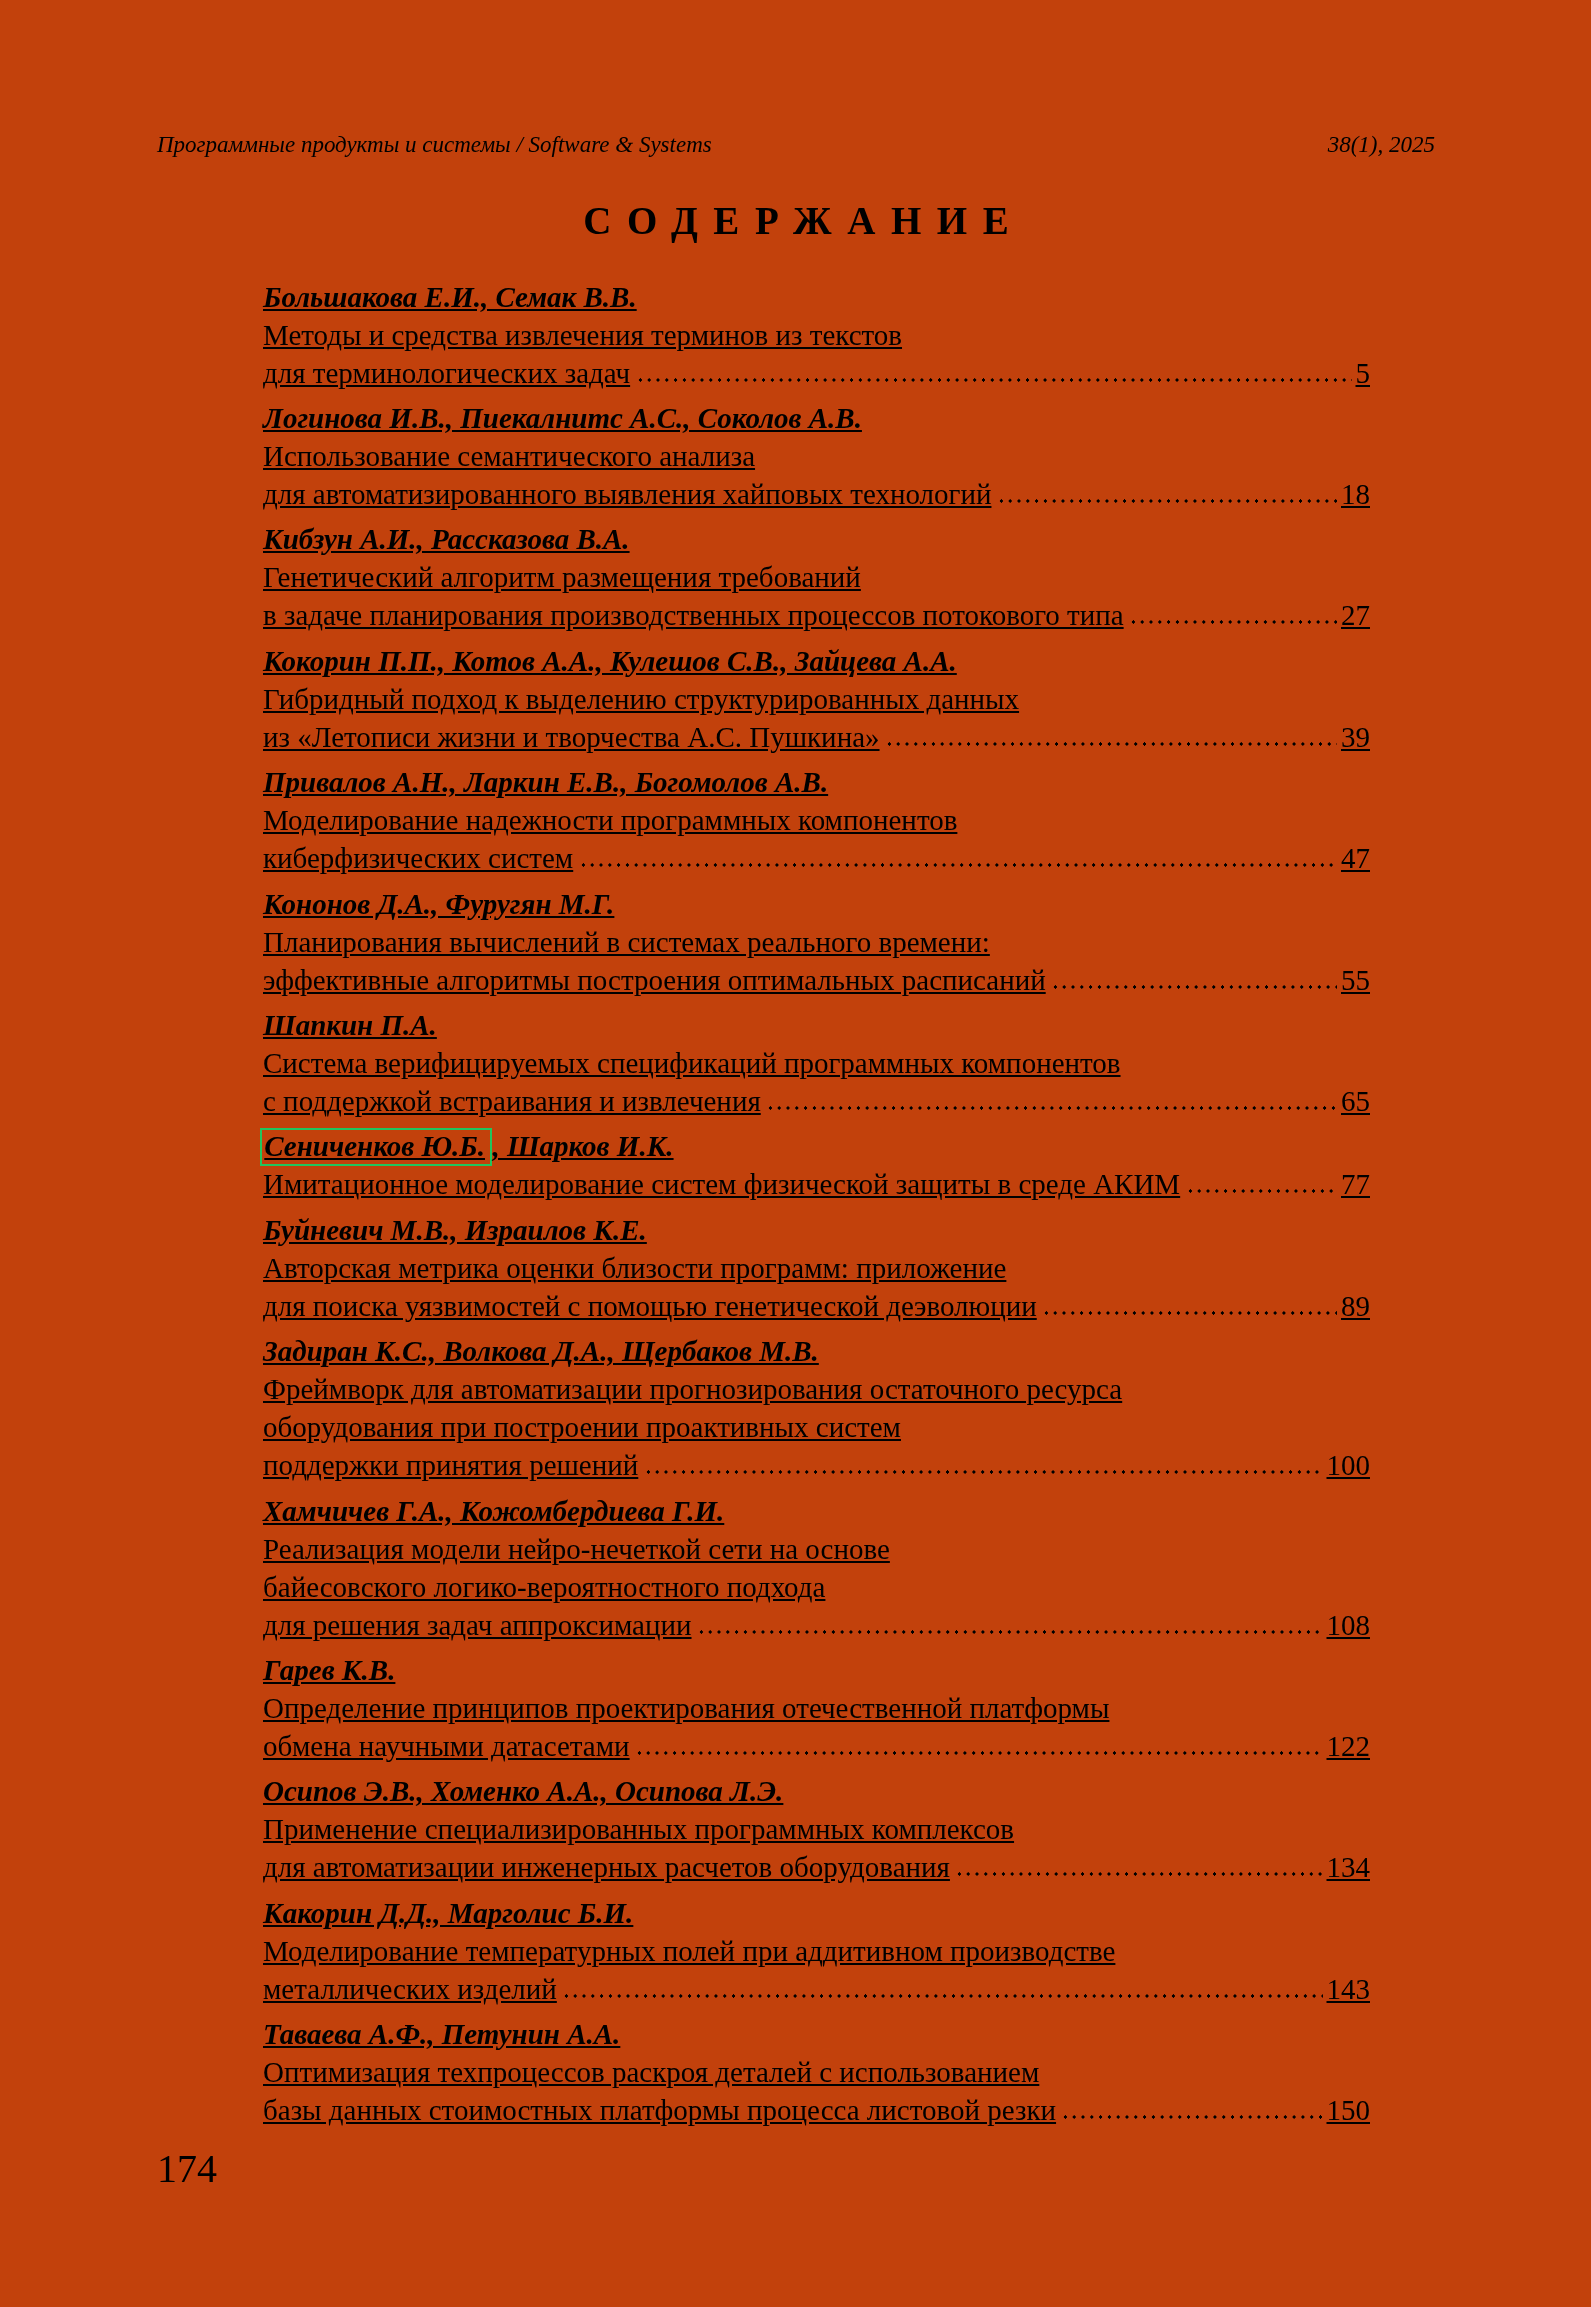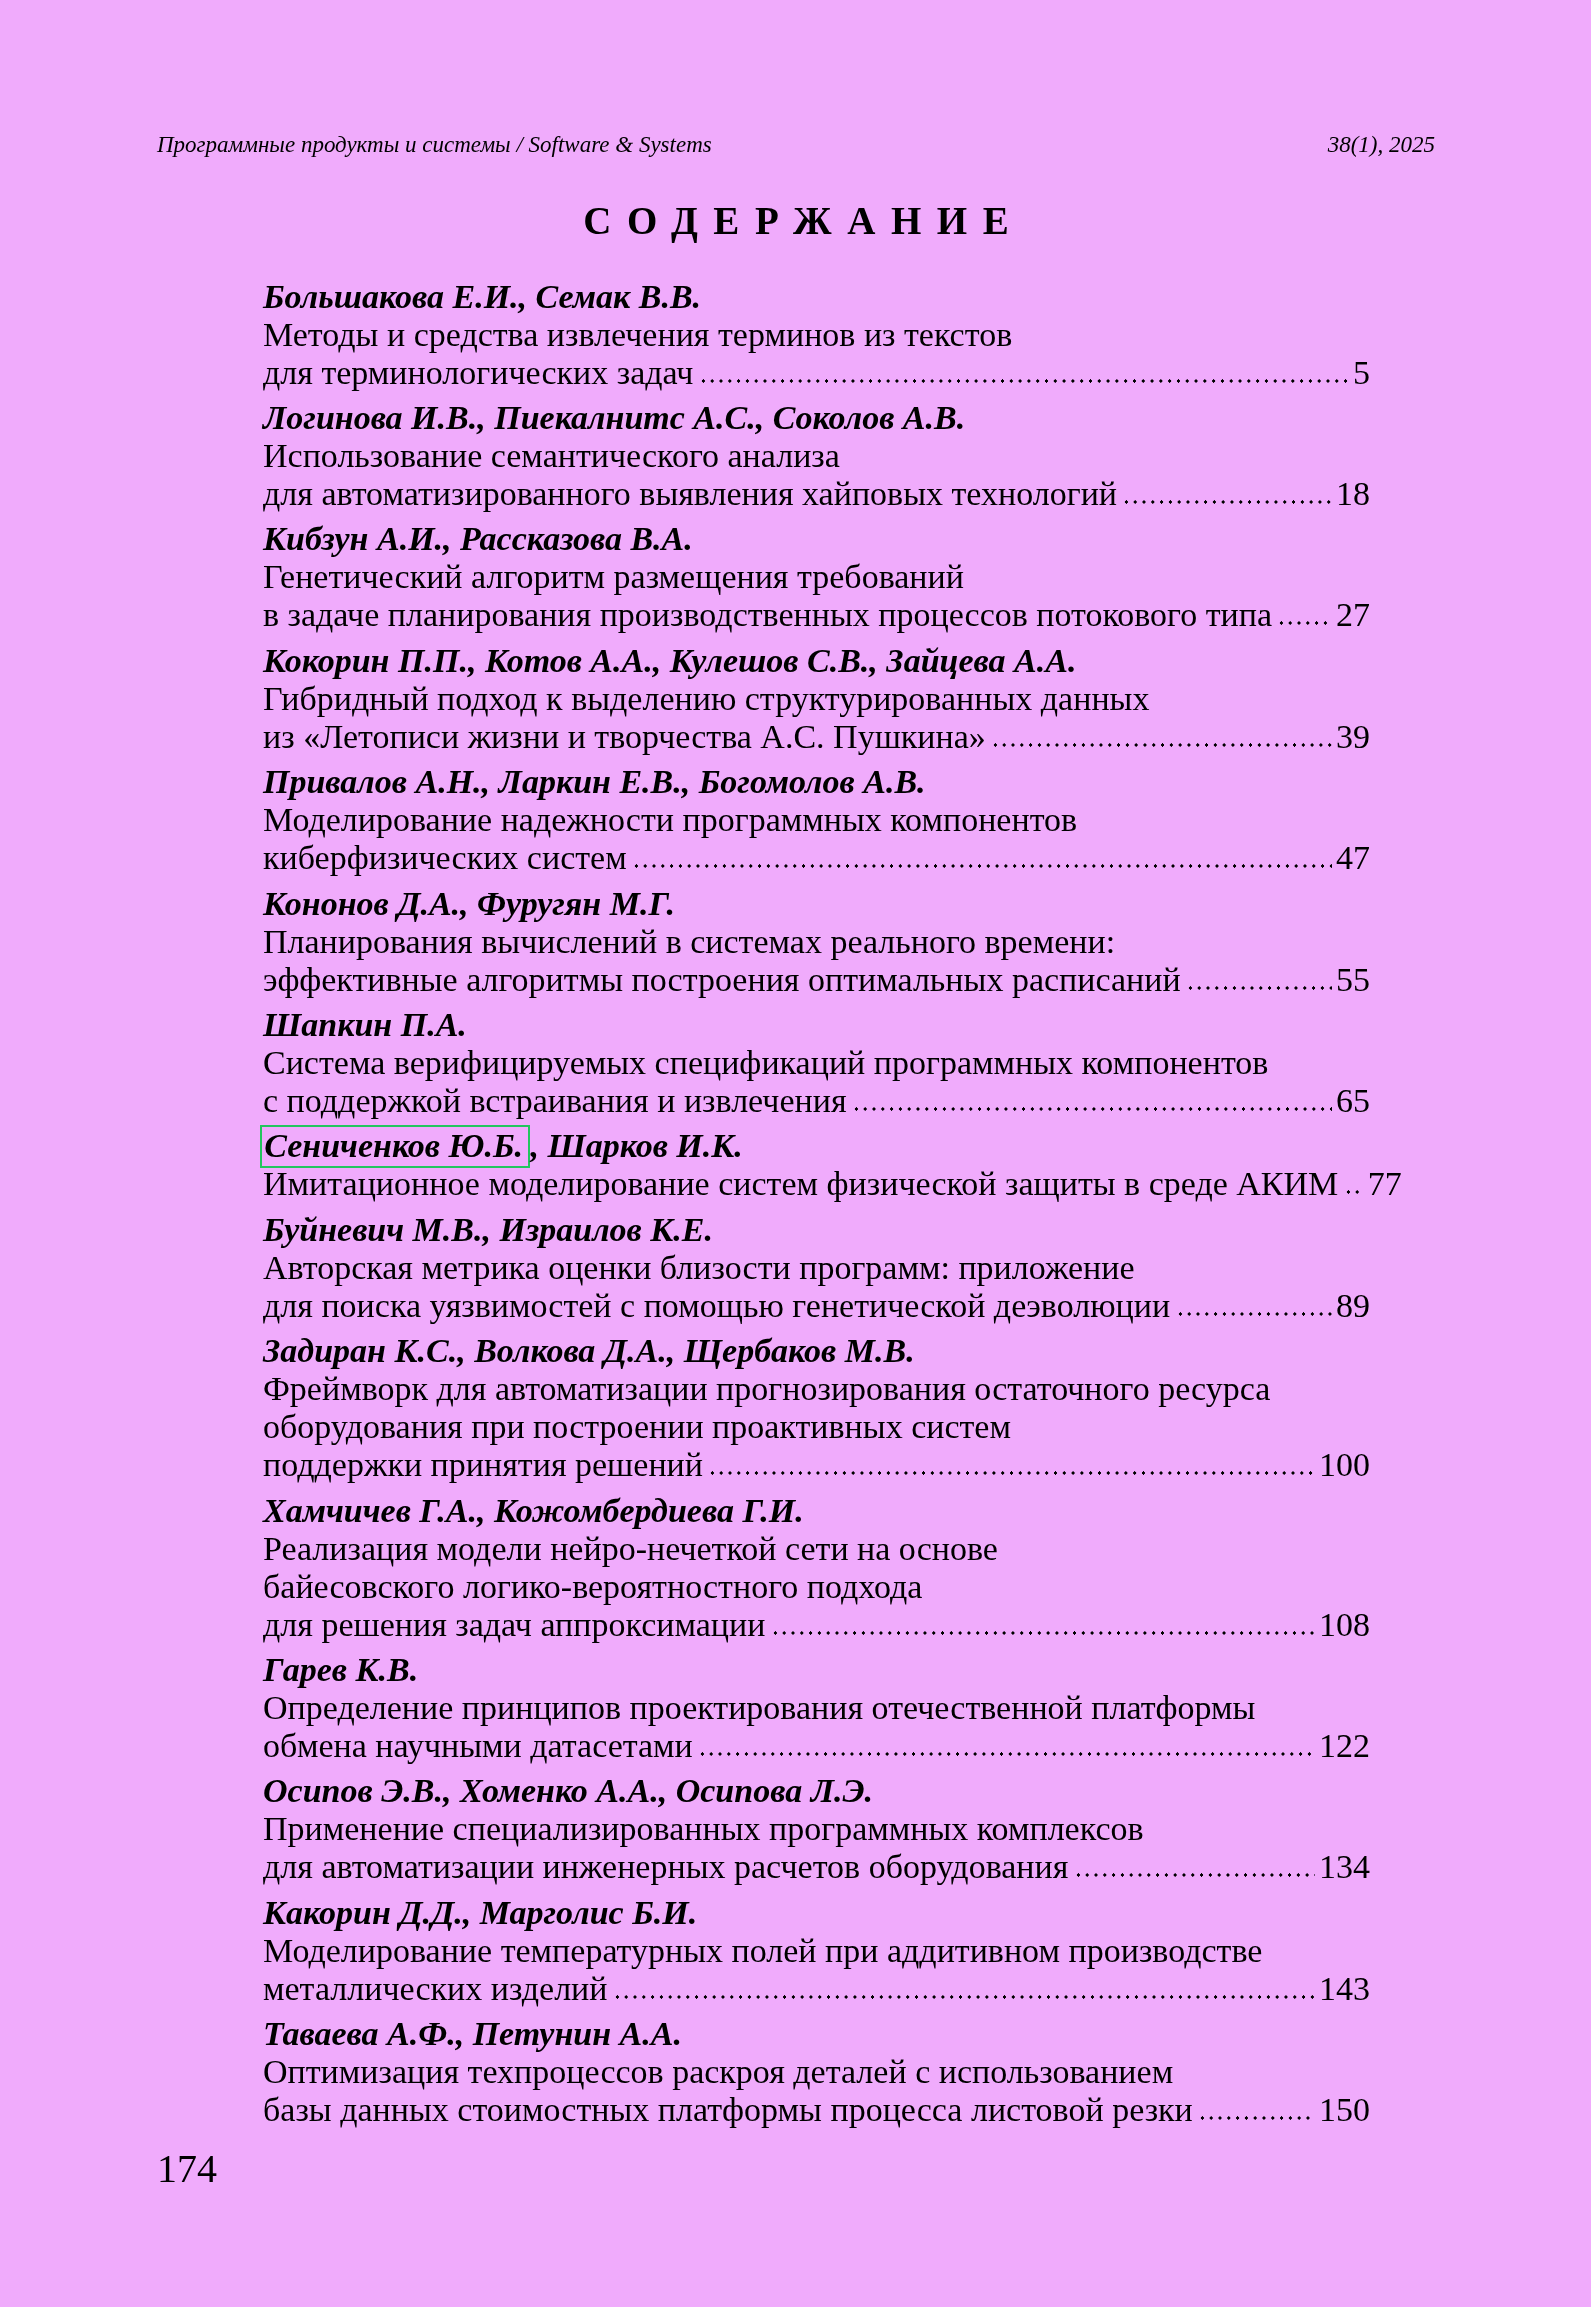--- a/index.html
+++ b/index.html
@@ -2,21 +2,21 @@
 <html lang="ru" style="font-size:10.8px"><head>
 <meta charset="utf-8">
 <style>
   * { margin: 0; padding: 0; box-sizing: border-box; }
 
   html, body { background: #e8e8e8; }
 
   .page {
     width: 1592px;
     height: 2307px;
-    background: #f0abfc;
+    background: #c2410c;
     color: #000000;
     font-family: "Liberation Serif", "DejaVu Serif", serif;
     padding: 131px 157px 115px 157px;
     display: flex;
     flex-direction: column;
     position: relative;
   }
 
   
   .running-head {
@@ -36,22 +36,23 @@
     letter-spacing: 0.40em;
     margin-top: 39px;
     margin-bottom: 35px;
     text-indent: 0.40em; 
   }
 
   
   .toc {
     margin-left: 106px;
     margin-right: 65px;
-    font-size: 34px;
+    font-size: 29px;
     line-height: 38px;
+    text-decoration: underline;
   }
 
   .entry { margin-top: 7.4px; }
   .entry:first-child { margin-top: 0; }
 
   .authors {
     font-weight: bold;
     font-style: italic;
   }
 

